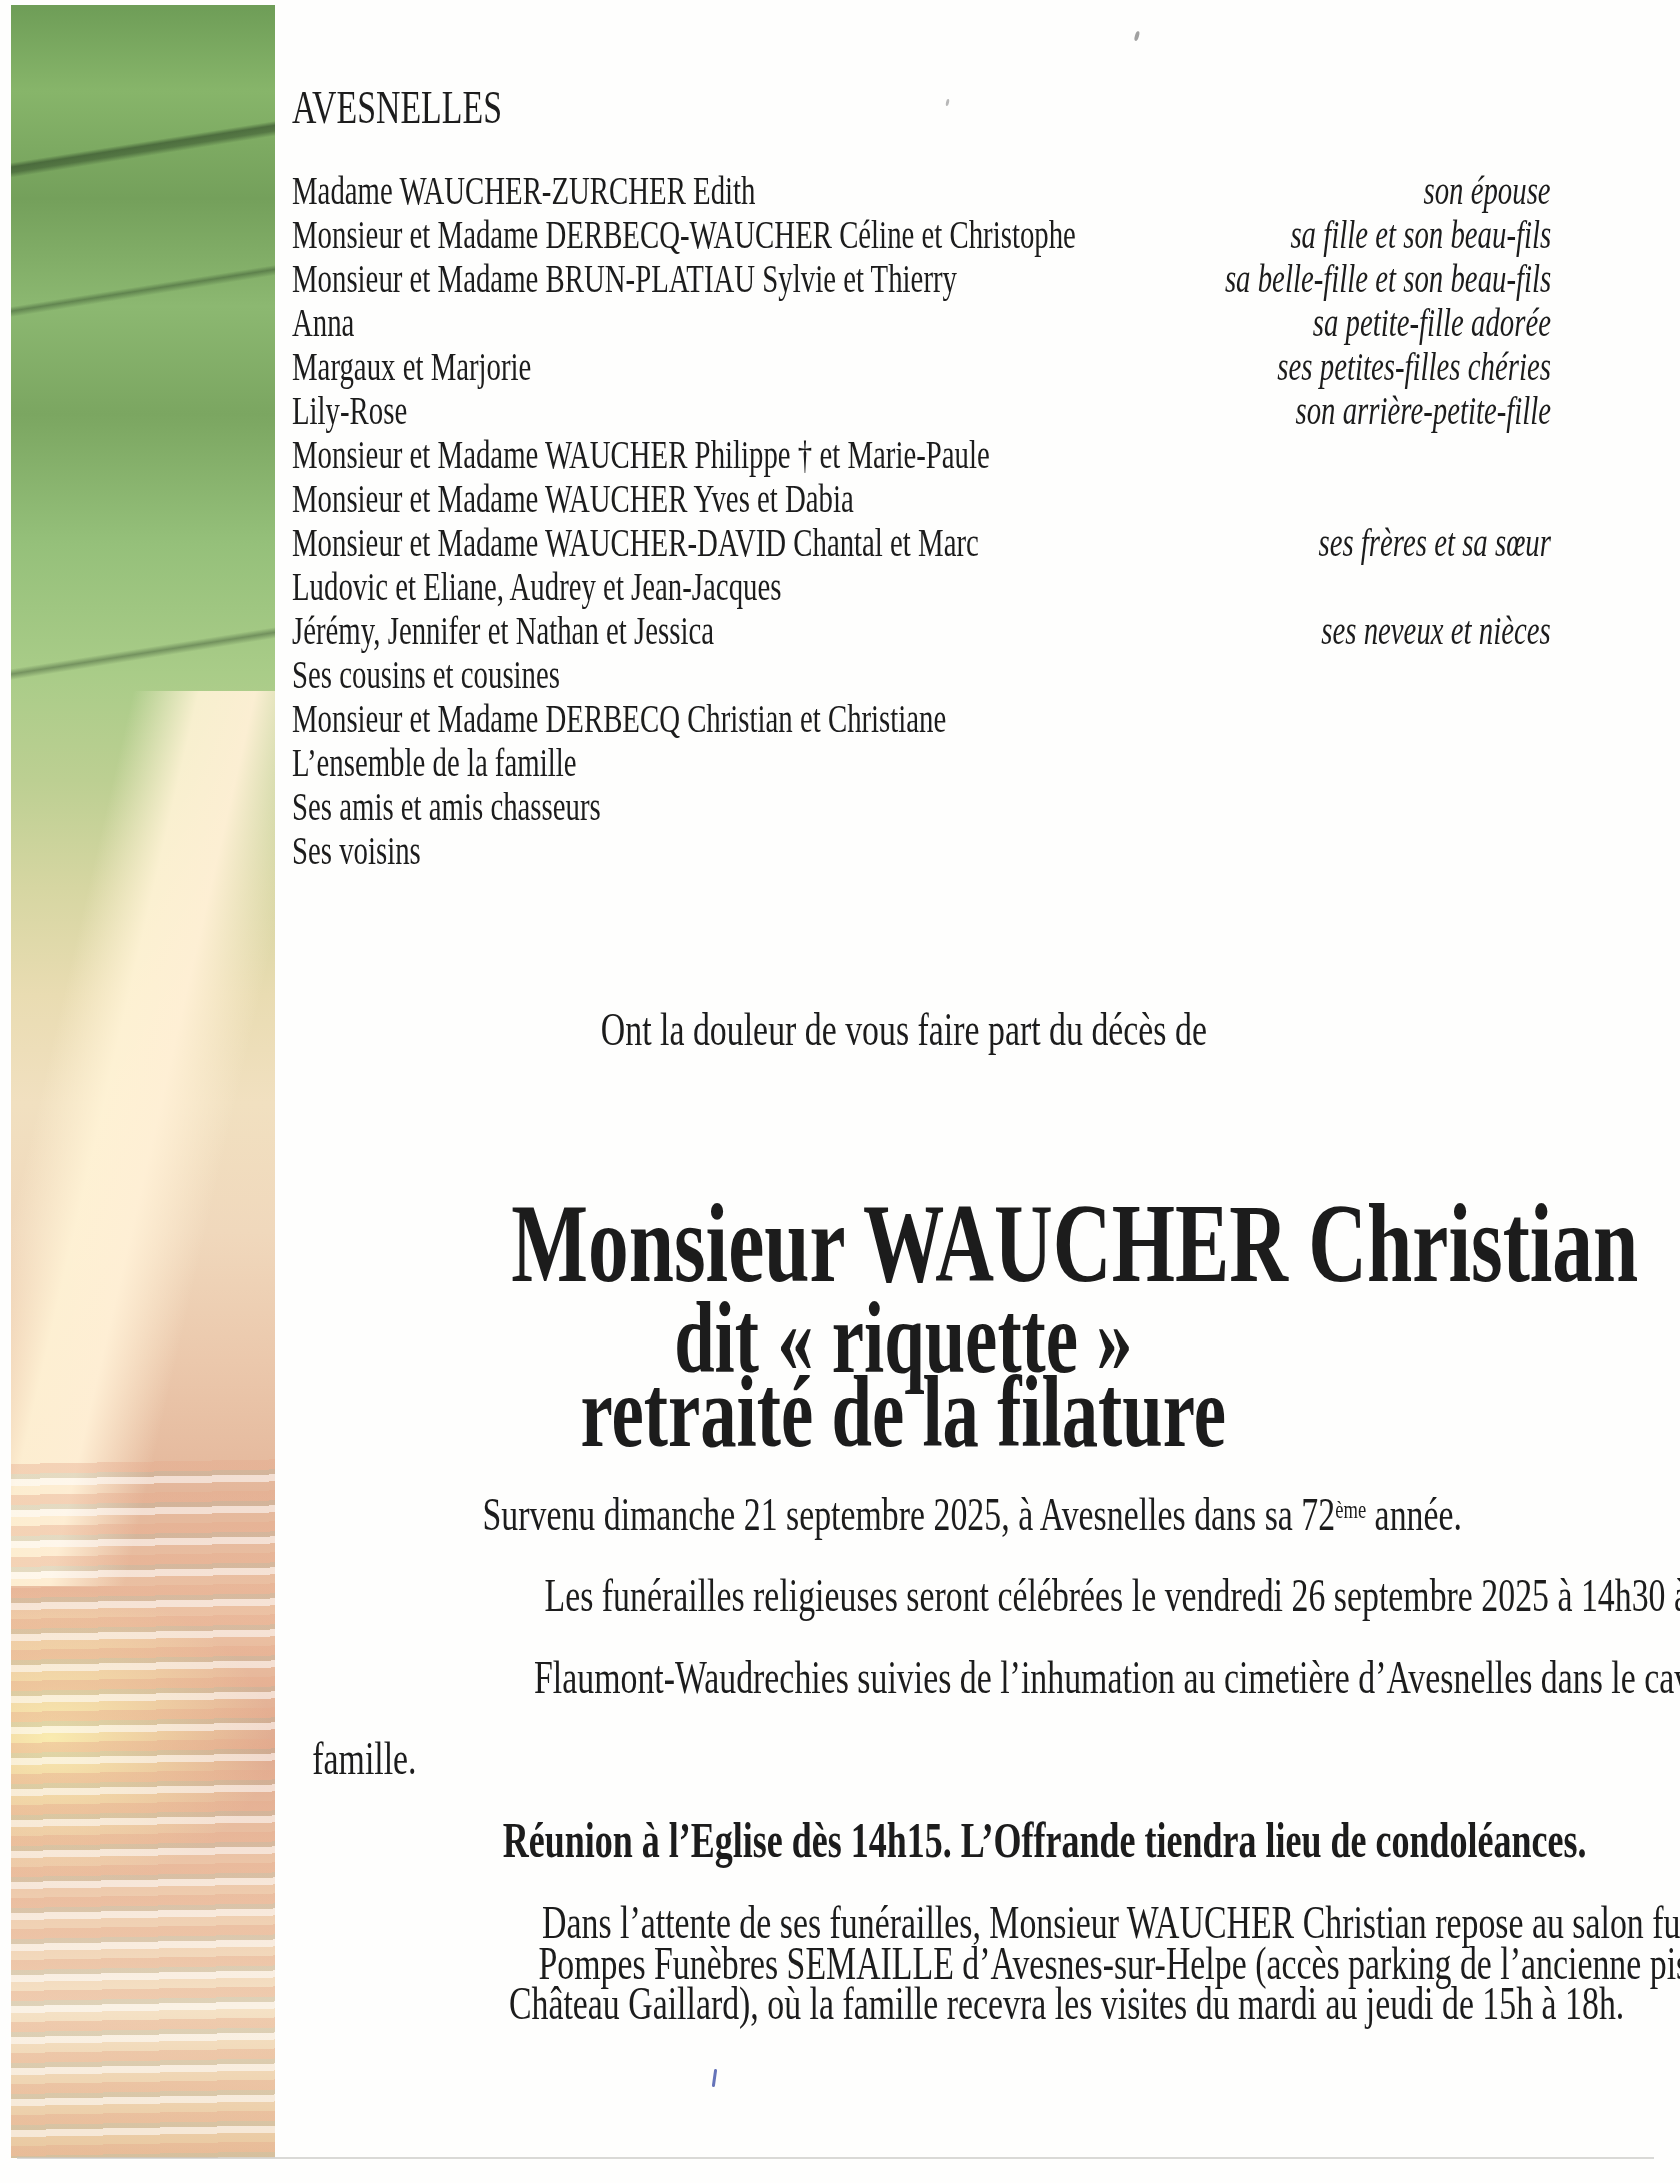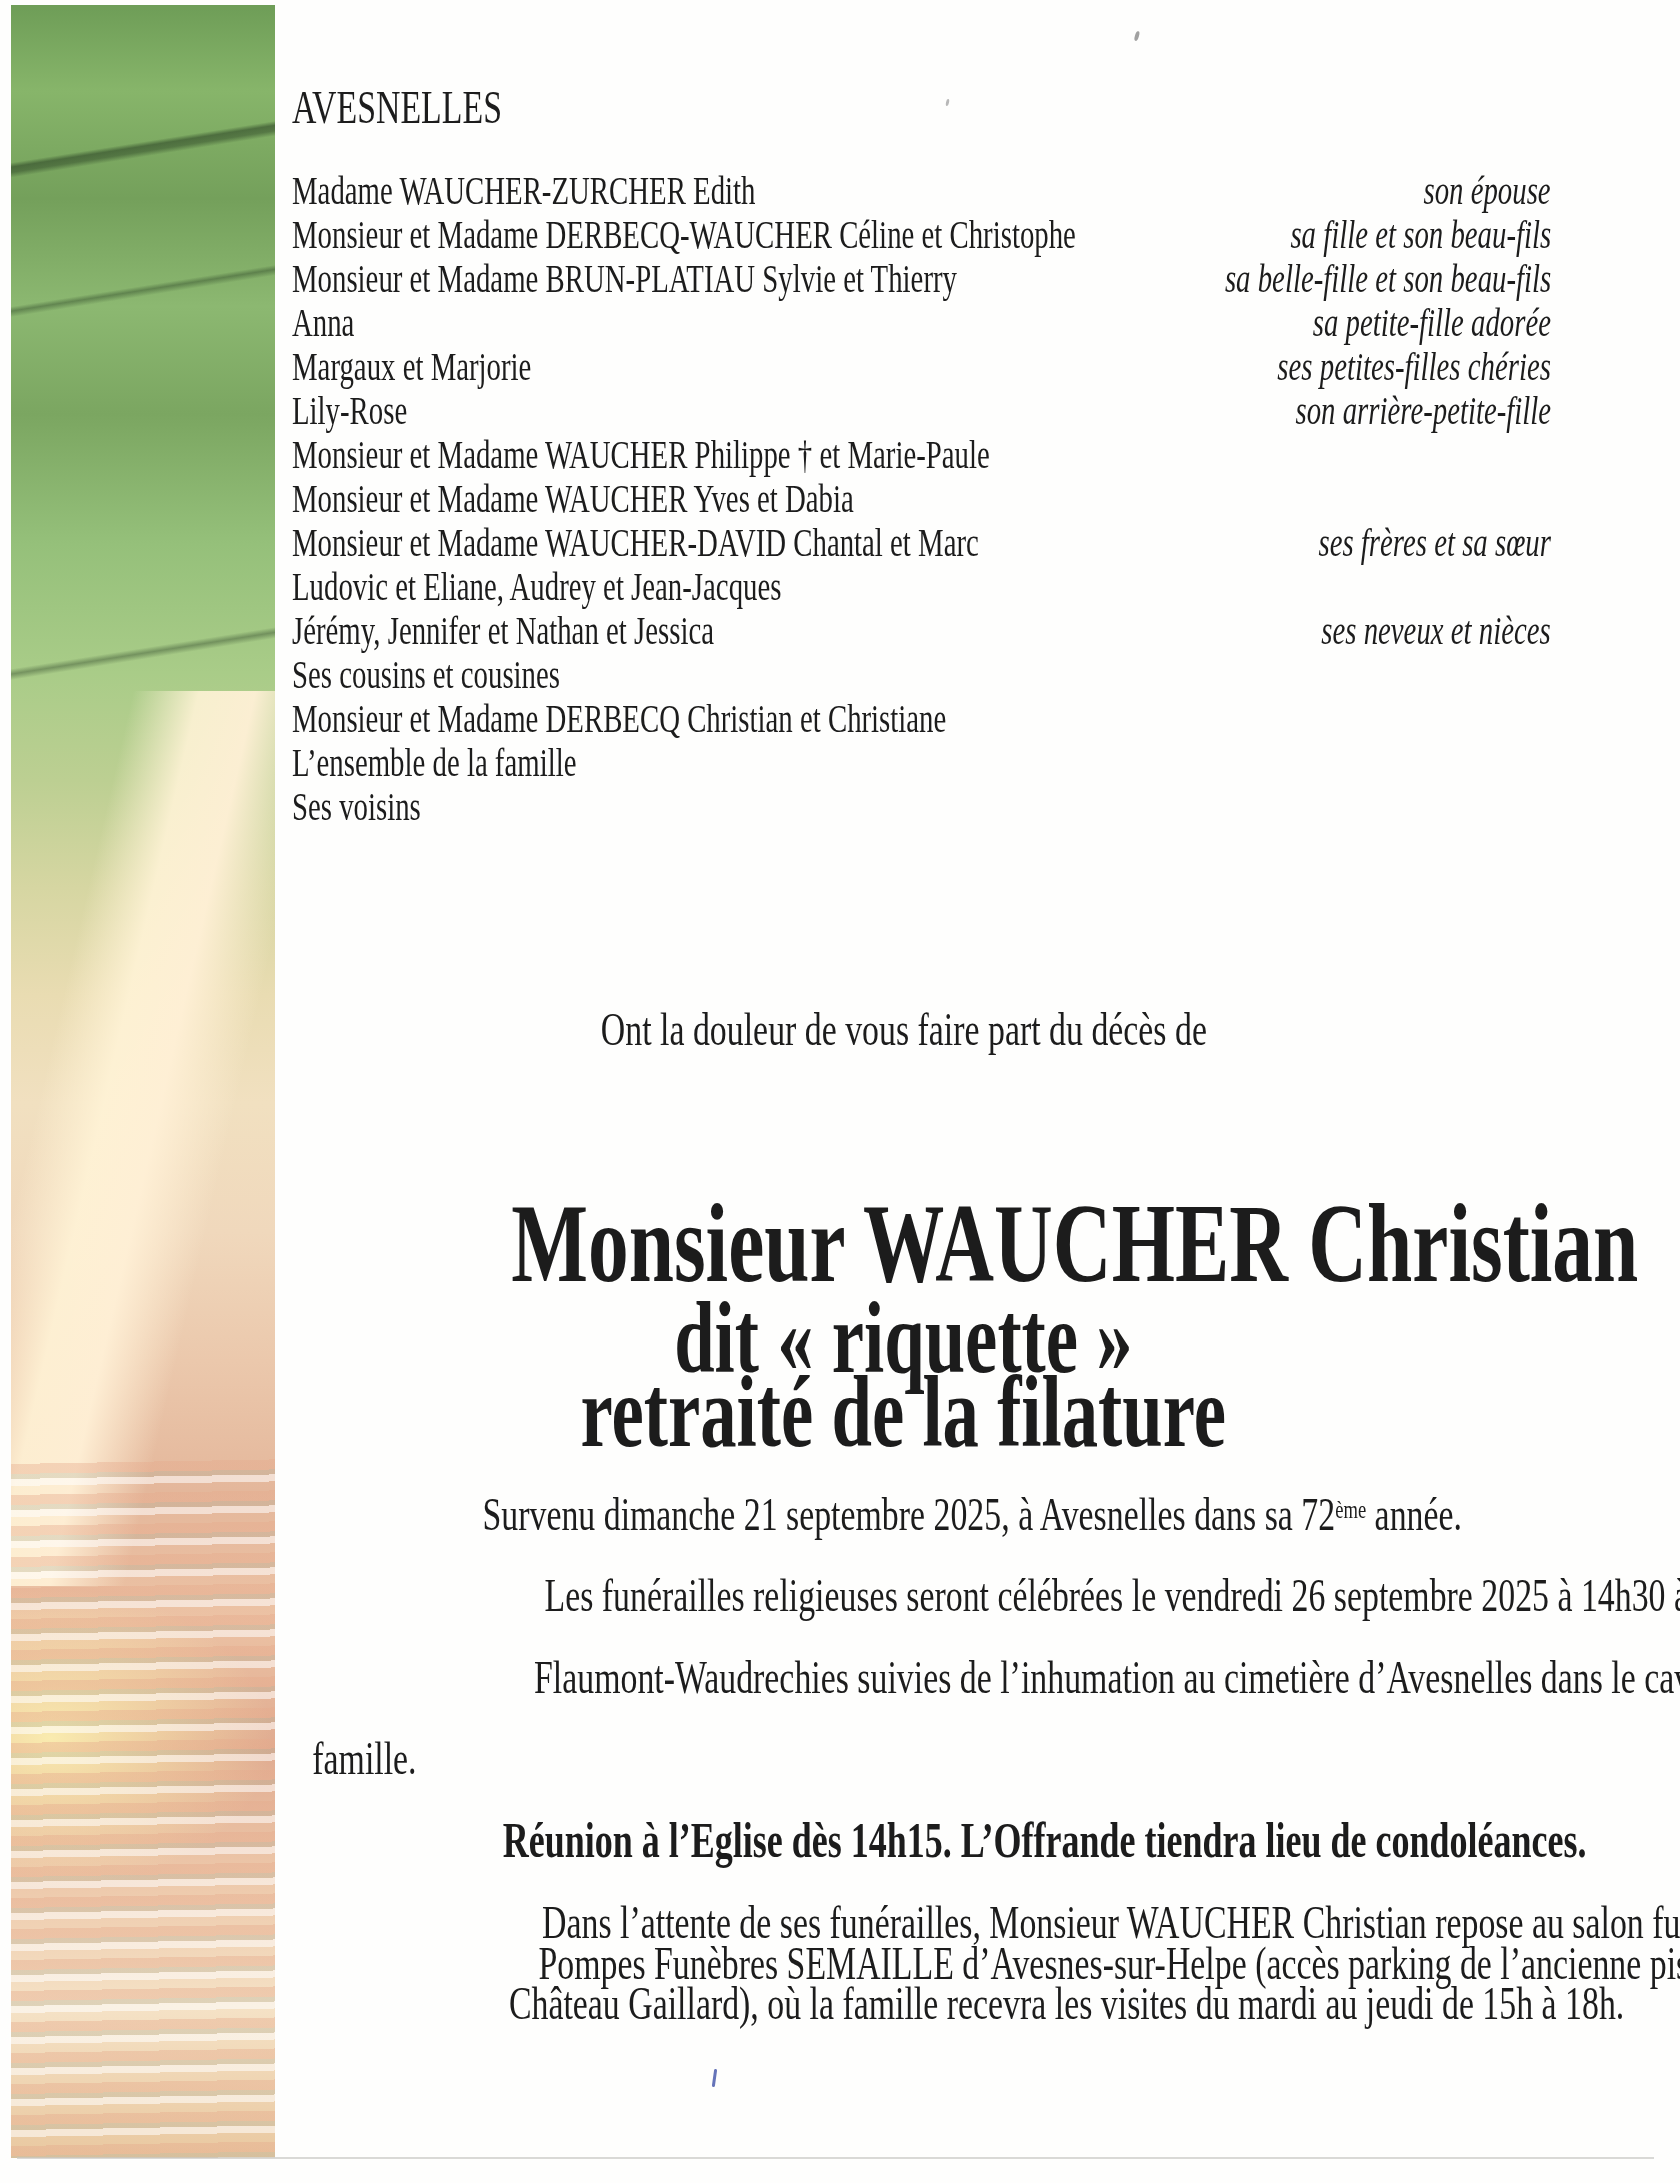--- a/index.html
+++ b/index.html
@@ -141,20 +141,24 @@
     </div>
     <div class="frow">
       <span class="fname">Monsieur et Madame DERBECQ Christian et Christiane</span>
       <span class="frel"></span>
     </div>
     <div class="frow">
       <span class="fname">L’ensemble de la famille</span>
       <span class="frel"></span>
     </div>
     <div class="frow">
+      <span class="fname">Ses amis et amis chasseurs</span>
+      <span class="frel"></span>
+    </div>
+    <div class="frow">
       <span class="fname">Ses voisins</span>
       <span class="frel"></span>
     </div>
   </div>
 
   <div class="cline title1">
     <span class="cond o-center">Monsieur WAUCHER Christian</span>
   </div>
 
   <div class="cline intro">

